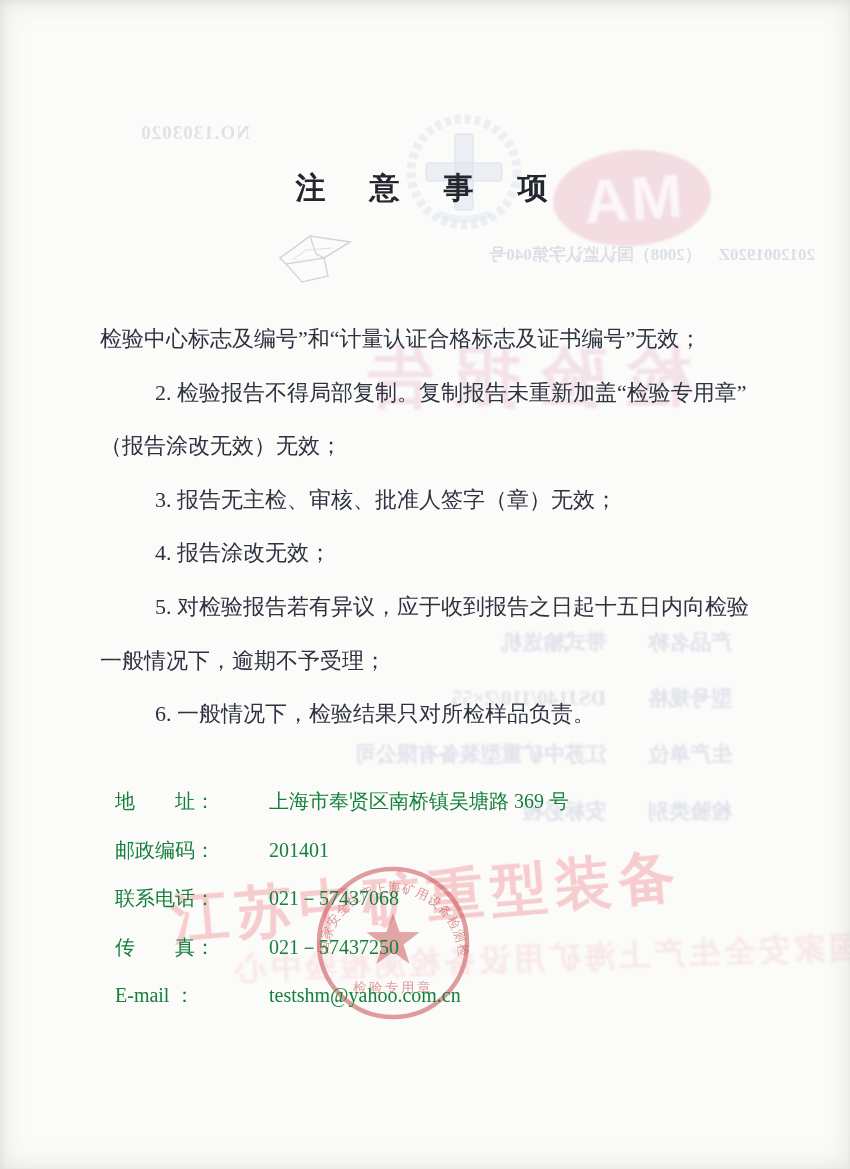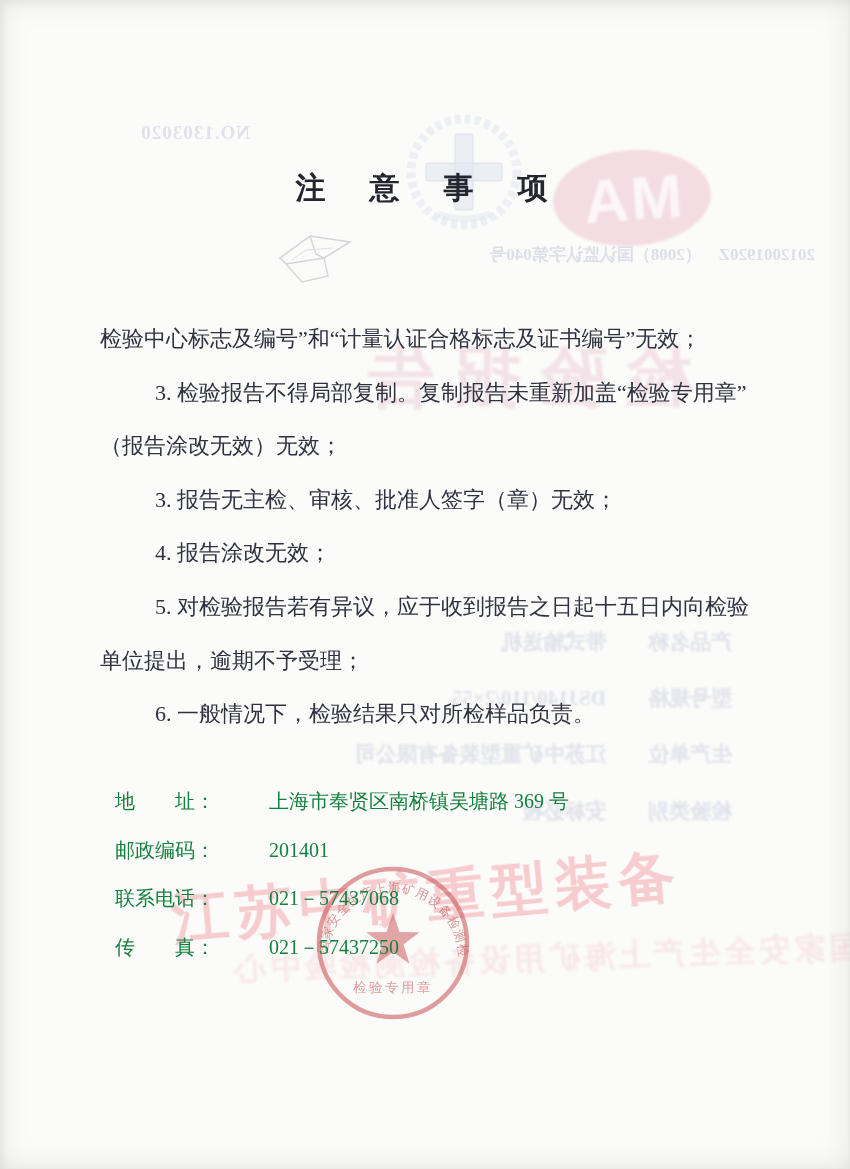--- a/index.html
+++ b/index.html
@@ -123,32 +123,32 @@
     <text x="81" y="130" text-anchor="middle" font-size="13.5" fill="#c94f52" opacity=".55" letter-spacing="2.5" font-family="'Liberation Serif','DejaVu Serif',serif">检验专用章</text>
   </svg>
 
   <div class="doc-title">注　意　事　项</div>
 
   <div class="notices">
     <div>
       <div class="l">检验中心标志及编号”和“计量认证合格标志及证书编号”无效；</div>
     </div>
     <div>
-      <div class="l first">3. 检验报告不得局部复制。复制报告未重新加盖“检验专用章”</div>
+      <div class="l first">2. 检验报告不得局部复制。复制报告未重新加盖“检验专用章”</div>
       <div class="l">（报告涂改无效）无效；</div>
     </div>
     <div>
       <div class="l first">3. 报告无主检、审核、批准人签字（章）无效；</div>
     </div>
     <div>
       <div class="l first">4. 报告涂改无效；</div>
     </div>
     <div>
       <div class="l first">5. 对检验报告若有异议，应于收到报告之日起十五日内向检验</div>
-      <div class="l">单位提出，逾期不予受理；</div>
+      <div class="l">一般情况下，逾期不予受理；</div>
     </div>
     <div>
       <div class="l first">6. 一般情况下，检验结果只对所检样品负责。</div>
     </div>
   </div>
 
   <div class="contact">
     <div class="c-row">
       <span class="c-label">地　　址：</span>
       <span class="c-value">上海市奉贤区南桥镇吴塘路 369 号</span>
@@ -158,15 +158,19 @@
       <span class="c-value">201401</span>
     </div>
     <div class="c-row">
       <span class="c-label">联系电话：</span>
       <span class="c-value">021－57437068</span>
     </div>
     <div class="c-row">
       <span class="c-label">传　　真：</span>
       <span class="c-value">021－57437250</span>
     </div>
+    <div class="c-row">
+      <span class="c-label">E-mail ：</span>
+      <span class="c-value">testshm@yahoo.com.cn</span>
+    </div>
   </div>
 
 </div>
 
 </body></html>

